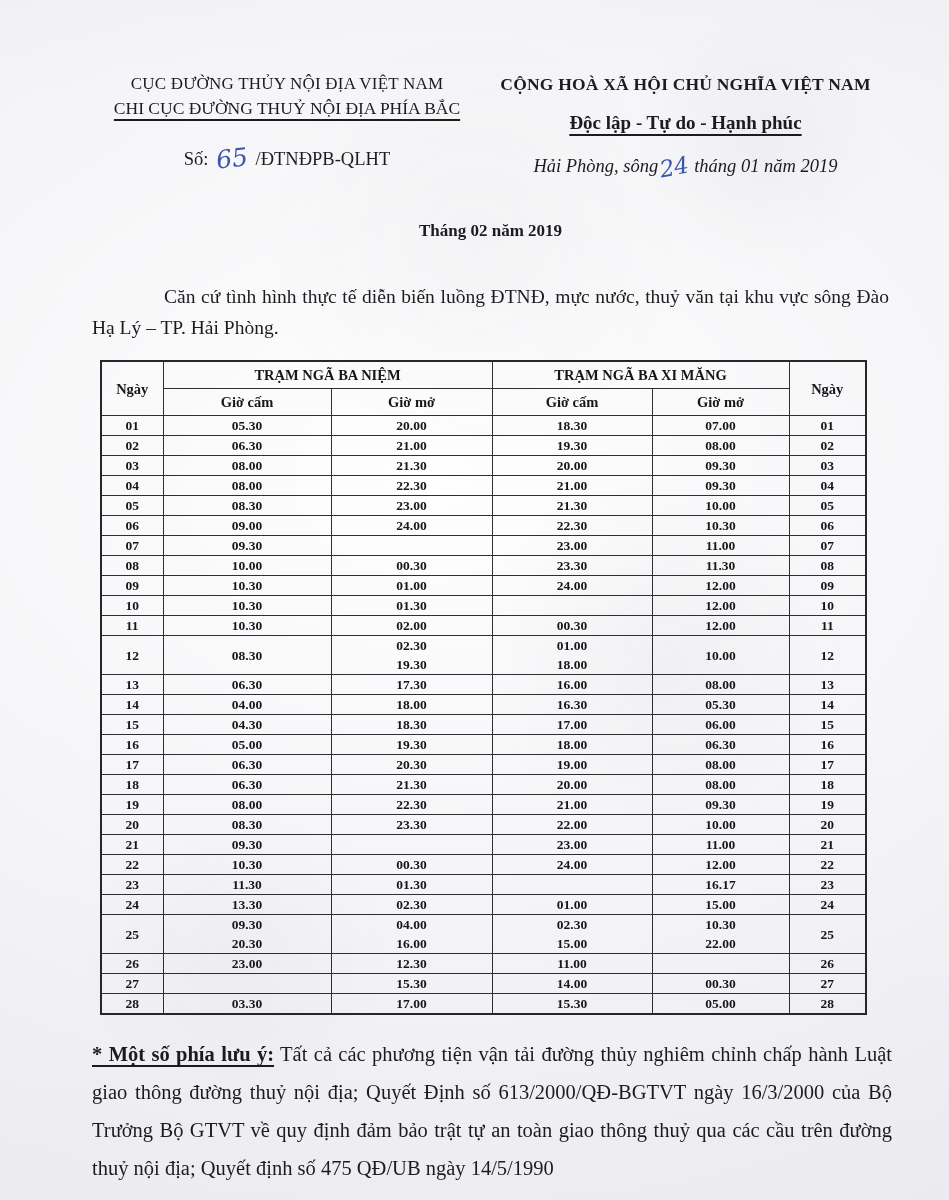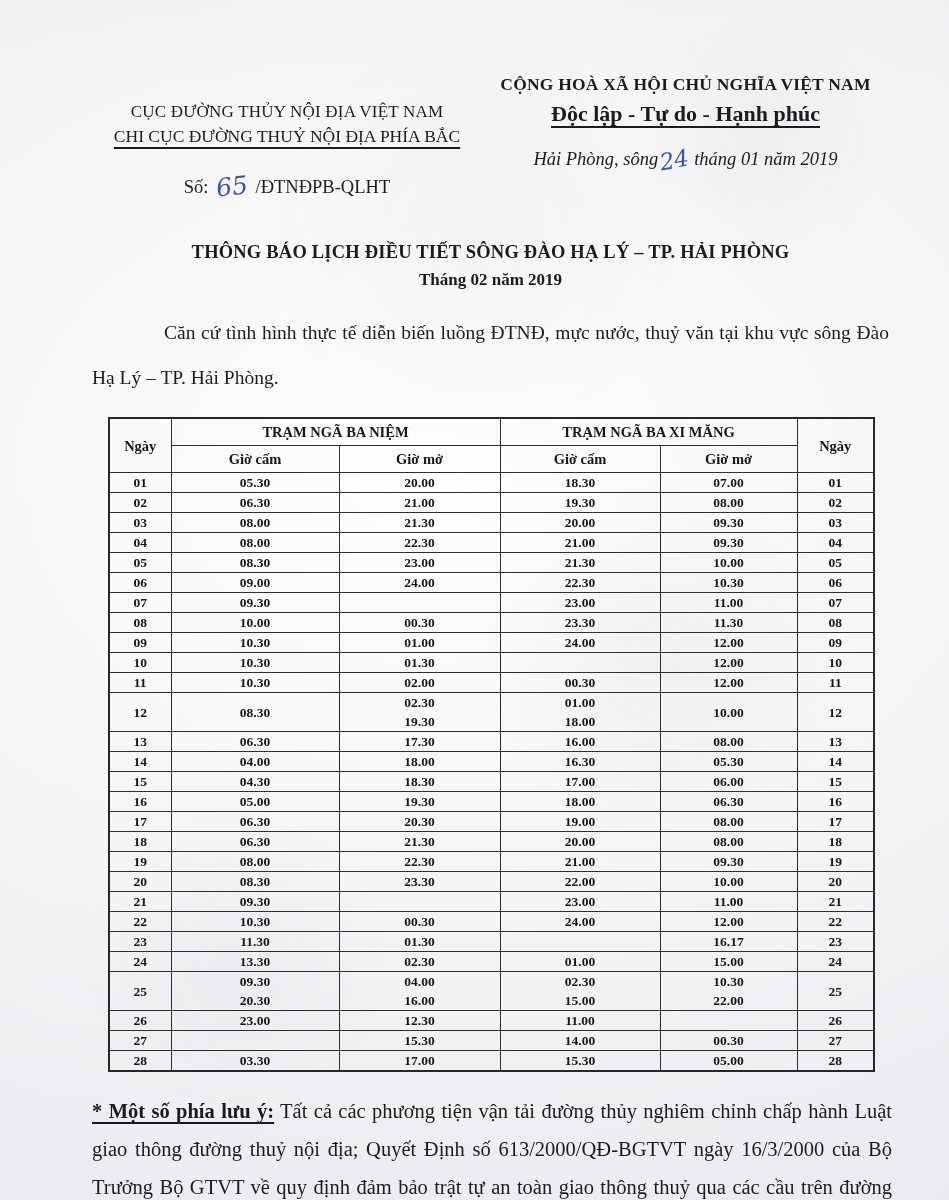--- a/index.html
+++ b/index.html
@@ -25,55 +25,55 @@
       radial-gradient(circle 180px at 80% 12%, rgba(120,120,140,0.05), transparent 70%),
       radial-gradient(circle 260px at 70% 55%, rgba(120,120,140,0.06), transparent 70%),
       radial-gradient(circle 220px at 25% 80%, rgba(120,120,140,0.04), transparent 70%),
       radial-gradient(circle 300px at 50% 20%, rgba(120,120,140,0.04), transparent 70%);
     filter:blur(2px);
   }
   .content{position:relative;padding:74px 60px 0 92px;}
 
   
   .nat-header{display:flex;align-items:flex-start;}
-  .nh-left{width:390px;text-align:center;flex:none;margin-top:28px;}
+  .nh-left{width:390px;text-align:center;flex:none;}
   .nh-right{flex:1;text-align:center;}
   .nh-line1-left{font-size:17px;letter-spacing:0.2px;}
   .nh-line2-left{
     font-size:17.5px;font-weight:normal;margin-top:4px;
     text-decoration:underline;text-underline-offset:5px;text-decoration-thickness:1.5px;
   }
   .nh-line1-right{font-size:17.5px;font-weight:bold;letter-spacing:0.2px;}
   .nh-line2-right{
-    font-size:22px;font-weight:bold;margin-top:6px;
+    font-size:19px;font-weight:bold;margin-top:17px;
     text-decoration:underline;text-underline-offset:5px;text-decoration-thickness:1.5px;
   }
   .so-line{margin-top:30px;font-size:18.5px;}
   .date-line{margin-top:22px;font-size:18.5px;font-style:italic;}
   .handwriting{
     font-family:"DejaVu Serif",serif;
     font-style:italic;font-weight:normal;
     color:#3a55ae;font-size:25px;line-height:0;
     display:inline-block;transform:rotate(-7deg) translateY(2px);
     padding:0 3px;
   }
   .handwriting.day{font-size:23px;transform:rotate(-10deg) translateY(3px);margin:0 -2px;}
 
   
   .doc-title{margin-top:44px;text-align:center;font-weight:bold;}
   .doc-title .t1{font-size:18.5px;letter-spacing:0.2px;}
   .doc-title .t2{font-size:17px;margin-top:7px;}
 
   
-  .body-text{margin-top:20px;font-size:19.5px;line-height:45px;text-align:justify;}
+  .body-text{margin-top:40px;font-size:19.5px;line-height:31px;text-align:justify;}
   .body-text p{margin:0;text-indent:72px;}
 
   
   table.schedule{
-    margin:17px 0 0 16px;
+    margin:17px 0 0 8px;
     width:765px;
     border-collapse:collapse;
     table-layout:fixed;
   }
   table.schedule th, table.schedule td{
     border:1.5px solid #2e2e33;
     padding:0;
     text-align:center;
     vertical-align:middle;
     font-weight:bold;
@@ -118,21 +118,20 @@
       <div class="nh-right">
         <div class="nh-line1-right">CỘNG HOÀ XÃ HỘI CHỦ NGHĨA VIỆT NAM</div>
         <div class="nh-line2-right">Độc lập - Tự do - Hạnh phúc</div>
         <div class="date-line"><span>Hải Phòng, sông</span><span class="handwriting day">24</span>
           <span>tháng 01 năm 2019</span>
         </div>
       </div>
     </div>
 
     <div class="doc-title">
-      <div class="t1">THÔNG BÁO LỊCH ĐIỀU TIẾT SÔNG ĐÀO HẠ LÝ – TP. HẢI PHÒNG</div>
       <div class="t2">Tháng 02 năm 2019</div>
     </div>
 
     <div class="body-text">
       <p>Căn cứ tình hình thực tế diễn biến luồng ĐTNĐ, mực nước, thuỷ văn tại khu vực sông Đào Hạ Lý – TP. Hải Phòng.</p>
     </div>
 
     <table class="schedule">
       <colgroup>
         <col class="col-day">

